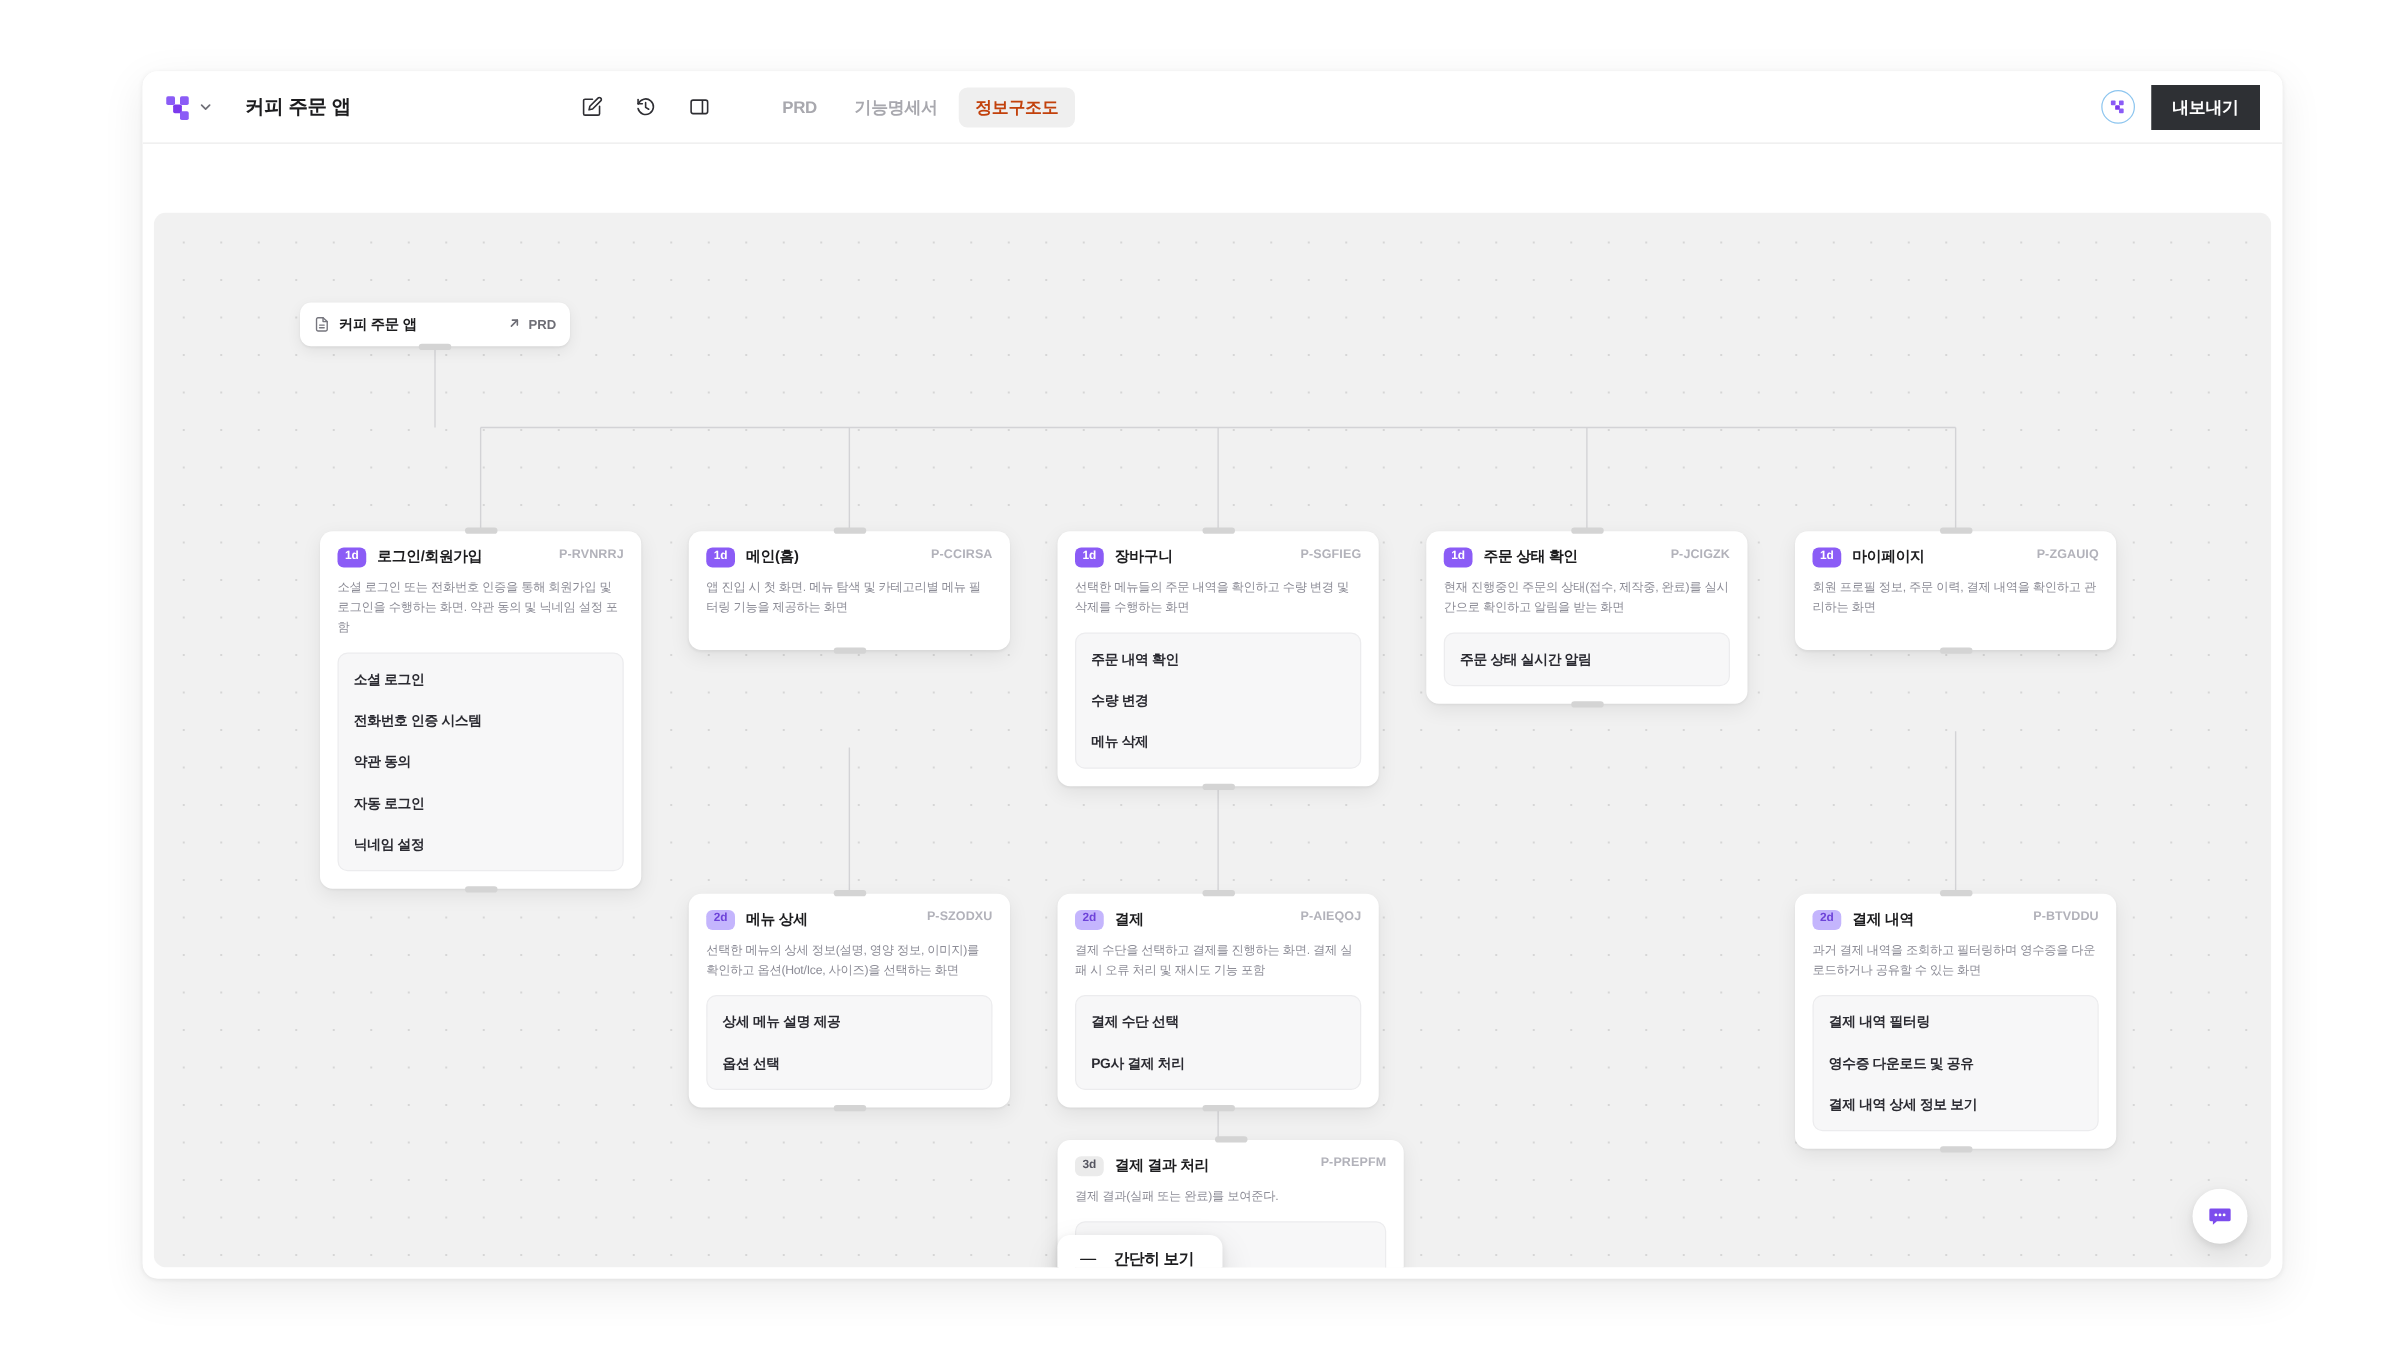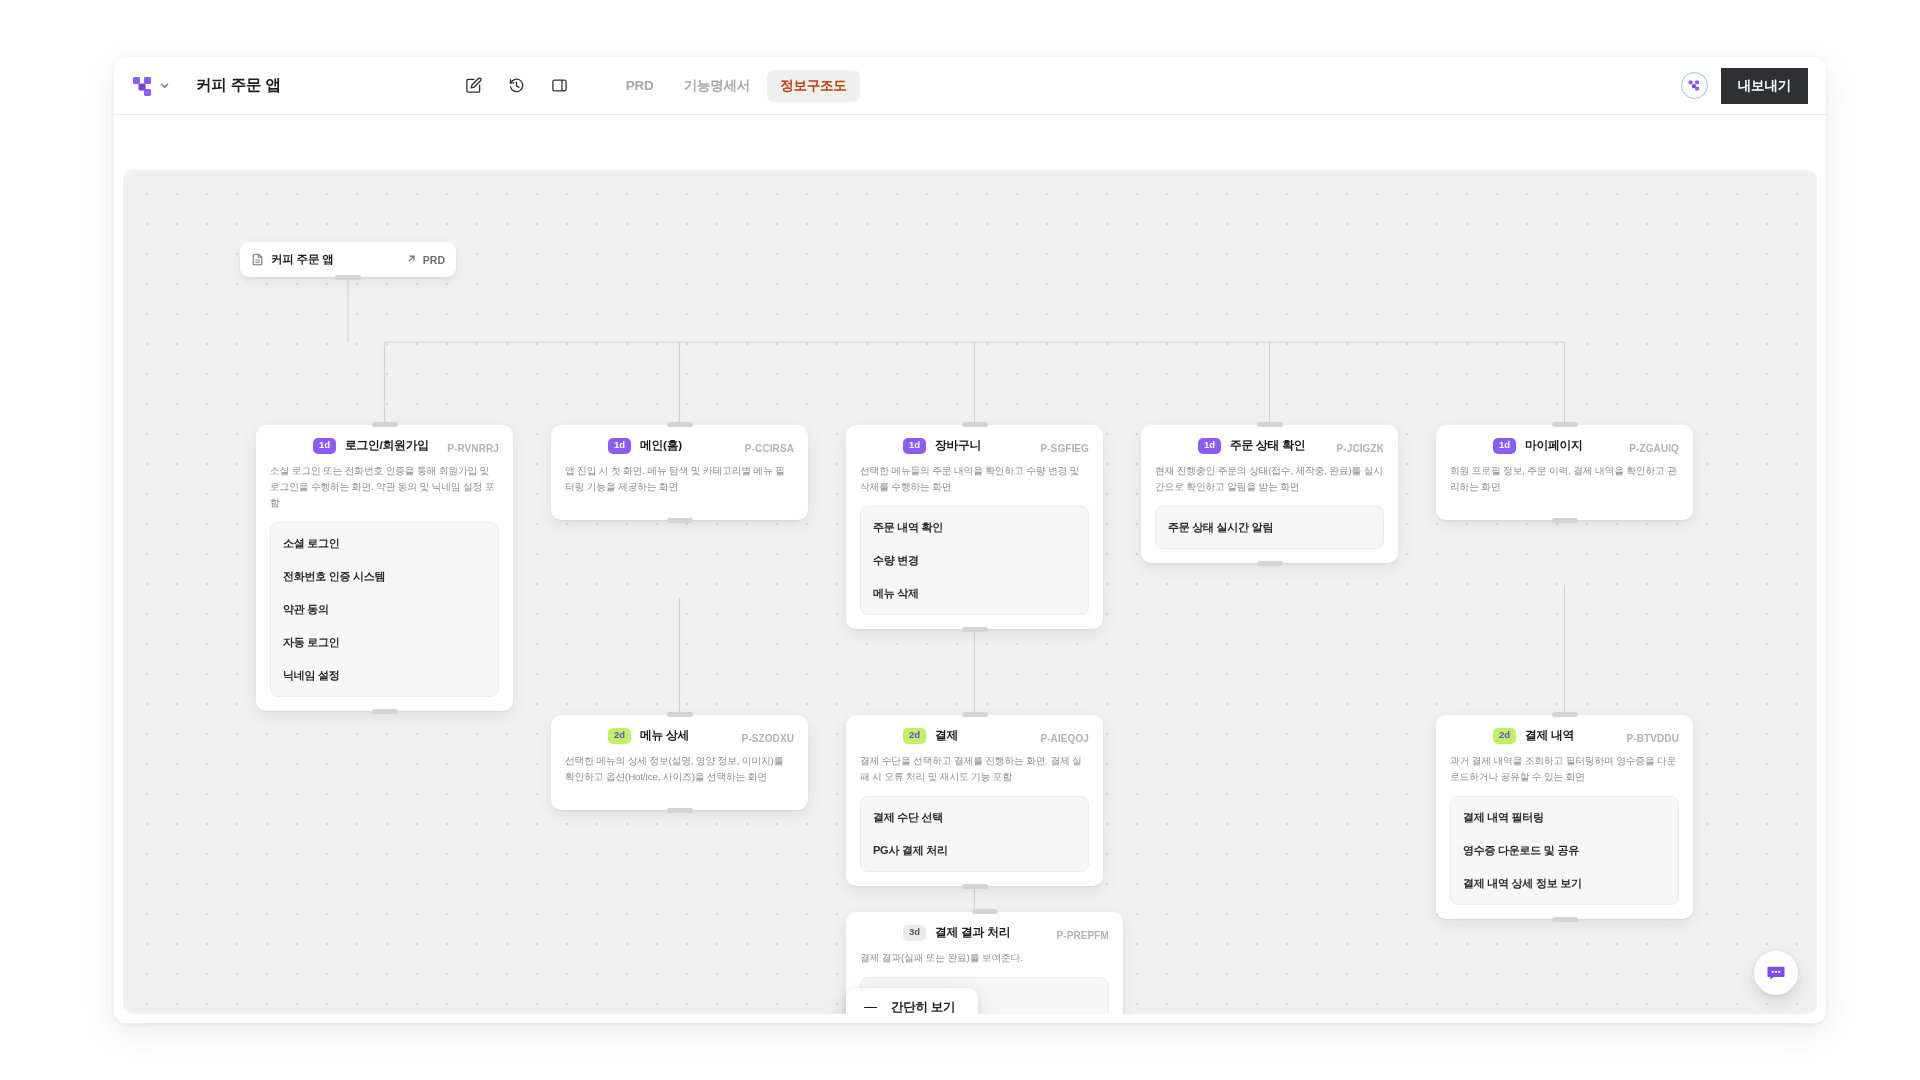--- a/index.html
+++ b/index.html
@@ -156,32 +156,32 @@
   
   .card {
     position: absolute;
     background: #ffffff;
     border-radius: 10px;
     box-shadow: 0 1px 2px rgba(0,0,0,0.05), 0 5px 16px rgba(0,0,0,0.075);
     padding: 13px 14px 14px 14px;
     cursor: pointer;
   }
   .card-head {
-    display: flex; align-items: flex-end; margin-bottom: 9px; margin-left: 43px;
+    display: flex; align-items: flex-start; margin-bottom: 9px;
   }
   .badge {
     font-size: 9.5px; font-weight: 700;
     padding: 2px 6px 3px 6px;
     border-radius: 5px;
     margin-right: 9px;
     letter-spacing: -0.1px;
     line-height: 1.15;
   }
   .badge.d1 { background:#8b5cf6; color:#ffffff; }
-  .badge.d2 { background:#bef264; color:#6d42d9; }
+  .badge.d2 { background:#c4b5fd; color:#6d42d9; }
   .badge.d3 { background:#ebebeb; color:#555560; }
   .card-title {
     font-size: 11.8px; font-weight: 700; color: #1c1c1e; letter-spacing: -0.25px;
   }
   .card-code {
     margin-left: auto; font-size: 10px; font-weight: 600; color: #b2b2ba; letter-spacing:0.1px;
   }
   .card-desc {
     font-size: 9.8px; line-height: 1.62; color: #8c8c96;
     letter-spacing: -0.2px; margin-bottom: 11px;
@@ -406,20 +406,24 @@
           <div class="handle bot"></div>
         </div>
         <div class="card" style="left: 428px; top: 545px; width: 257px;">
           <div class="handle top"></div>
           <div class="card-head">
             <span class="badge d2">2d</span>
             <span class="card-title">메뉴 상세</span>
             <span class="card-code">P-SZODXU</span>
           </div>
           <div class="card-desc">선택한 메뉴의 상세 정보(설명, 영양 정보, 이미지)를 확인하고 옵션(Hot/Ice, 사이즈)을 선택하는 화면</div>
+          <div class="feat-box">
+            <div class="feat">상세 메뉴 설명 제공</div>
+            <div class="feat">옵션 선택</div>
+          </div>
           <div class="handle bot"></div>
         </div>
         <div class="card" style="left: 723px; top: 545px; width: 257px;">
           <div class="handle top"></div>
           <div class="card-head">
             <span class="badge d2">2d</span>
             <span class="card-title">결제</span>
             <span class="card-code">P-AIEQOJ</span>
           </div>
           <div class="card-desc">결제 수단을 선택하고 결제를 진행하는 화면. 결제 실패 시 오류 처리 및 재시도 기능 포함</div>

